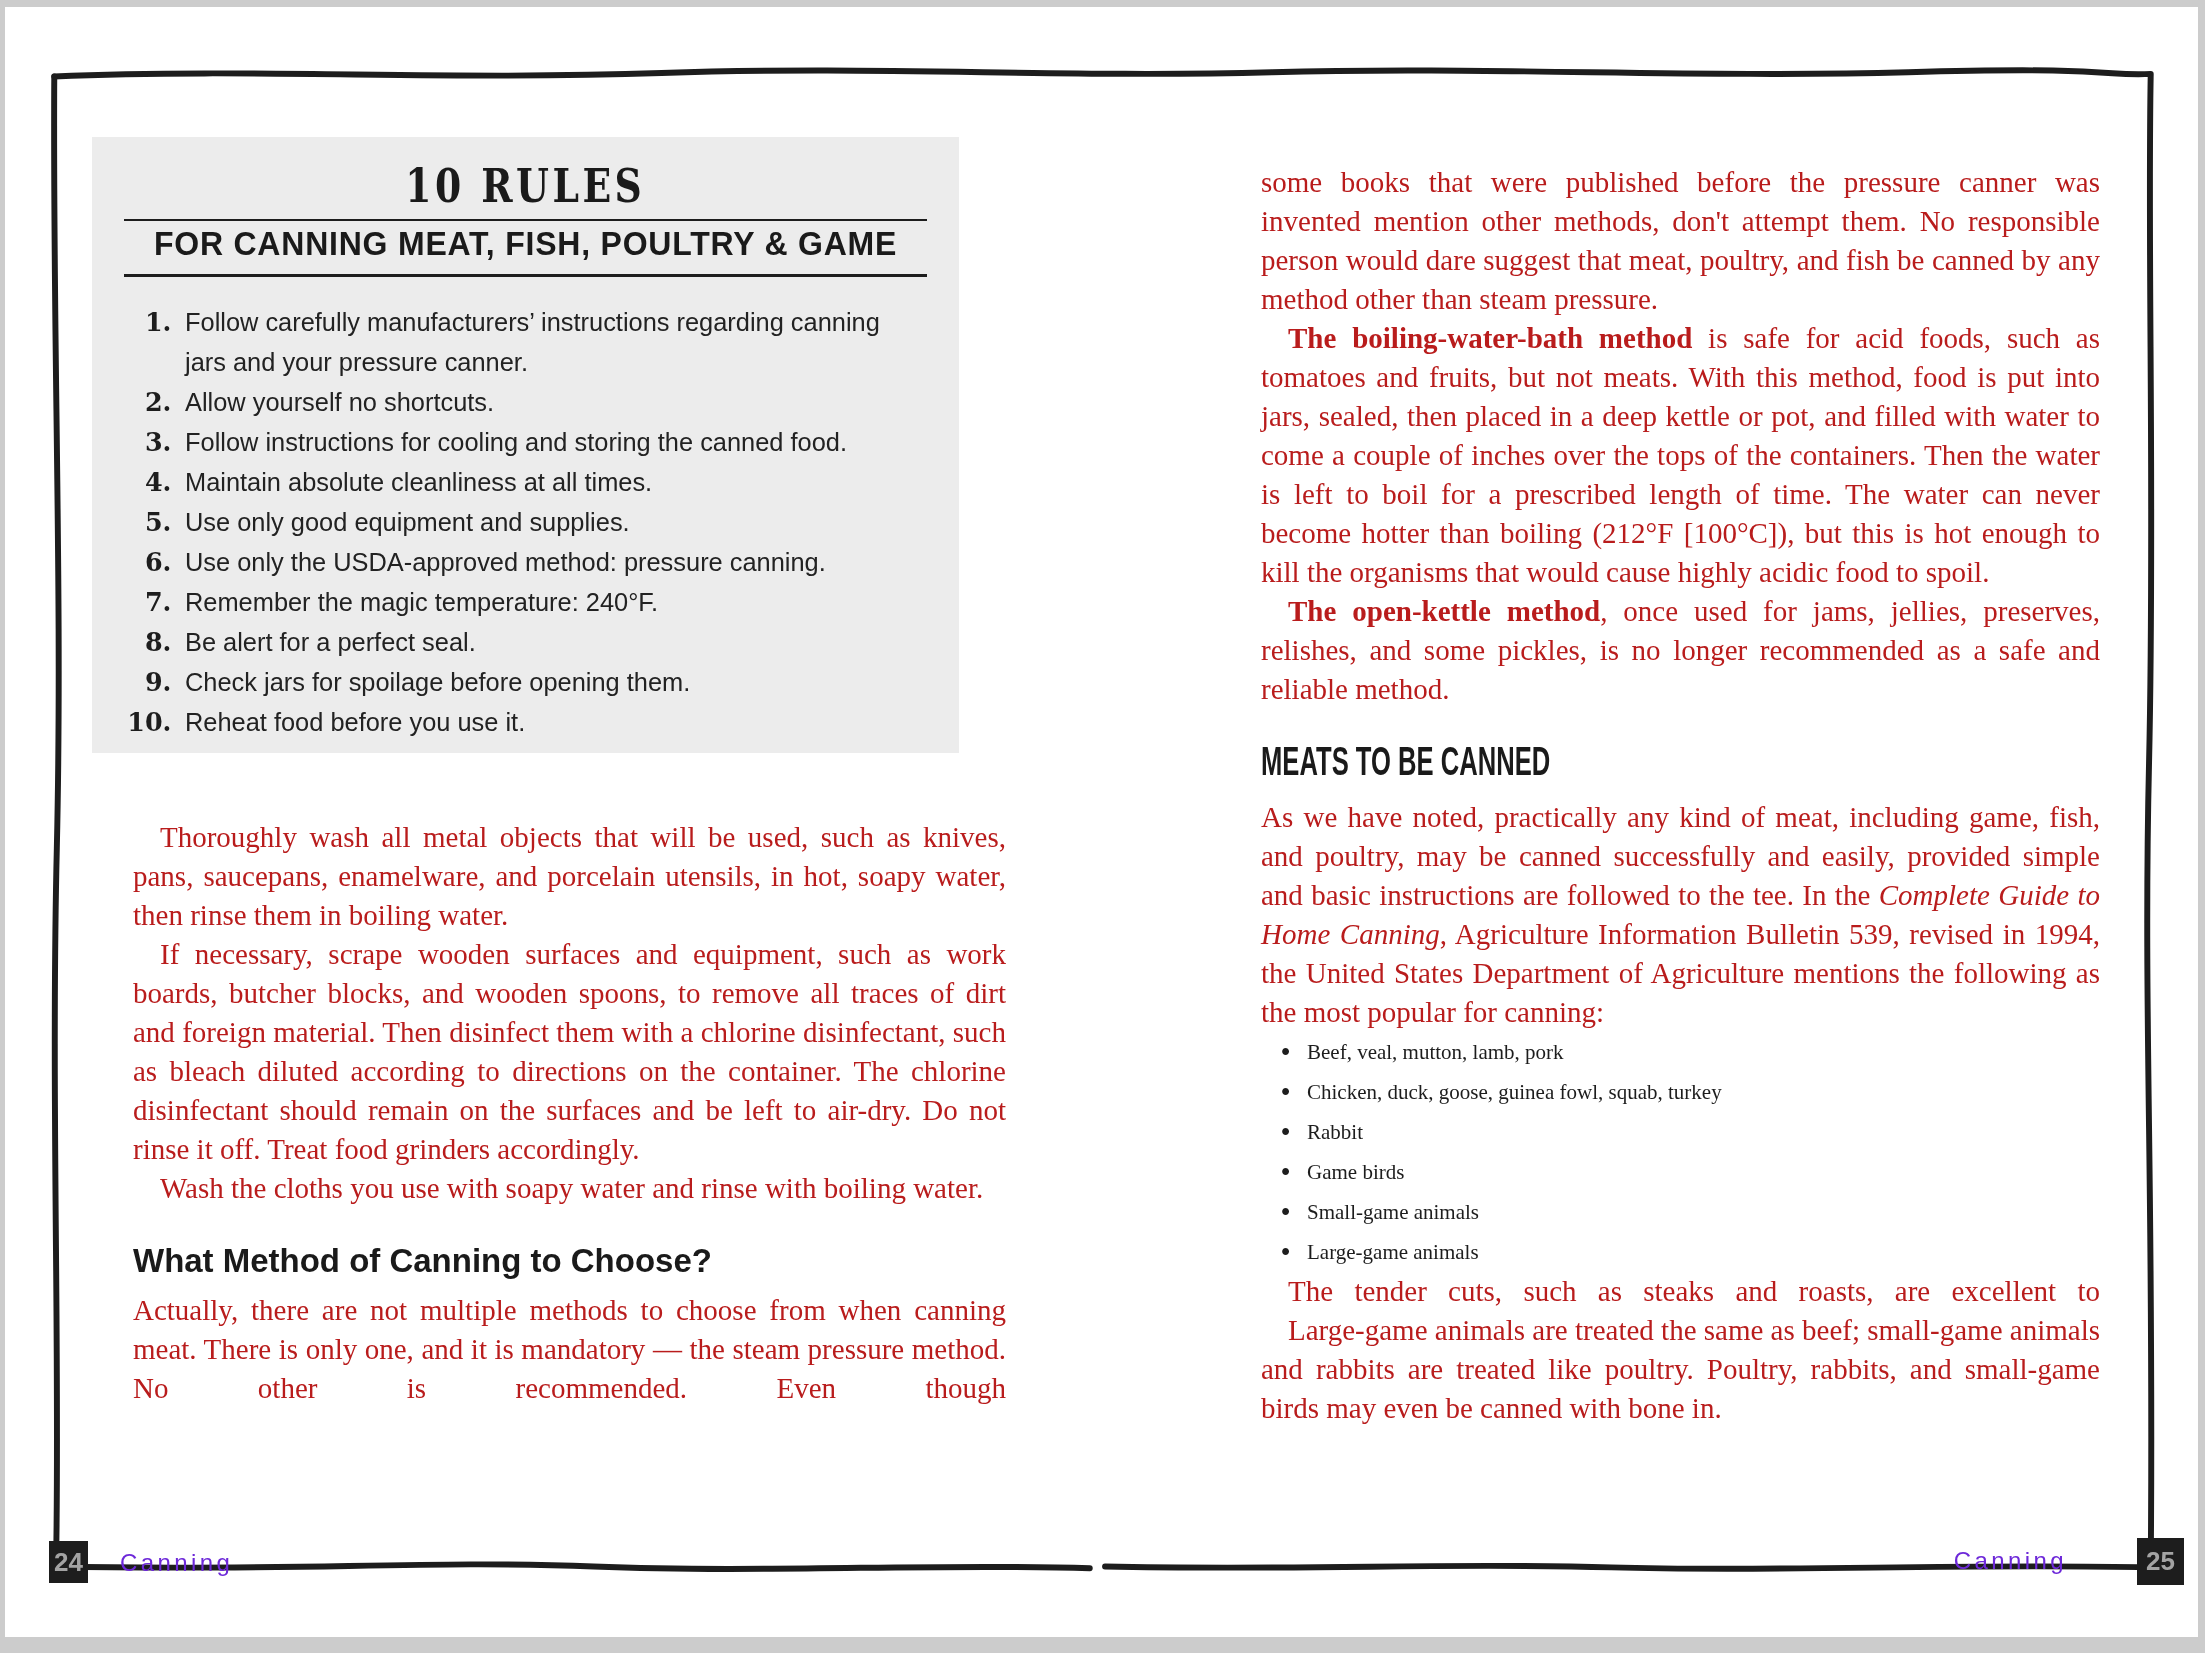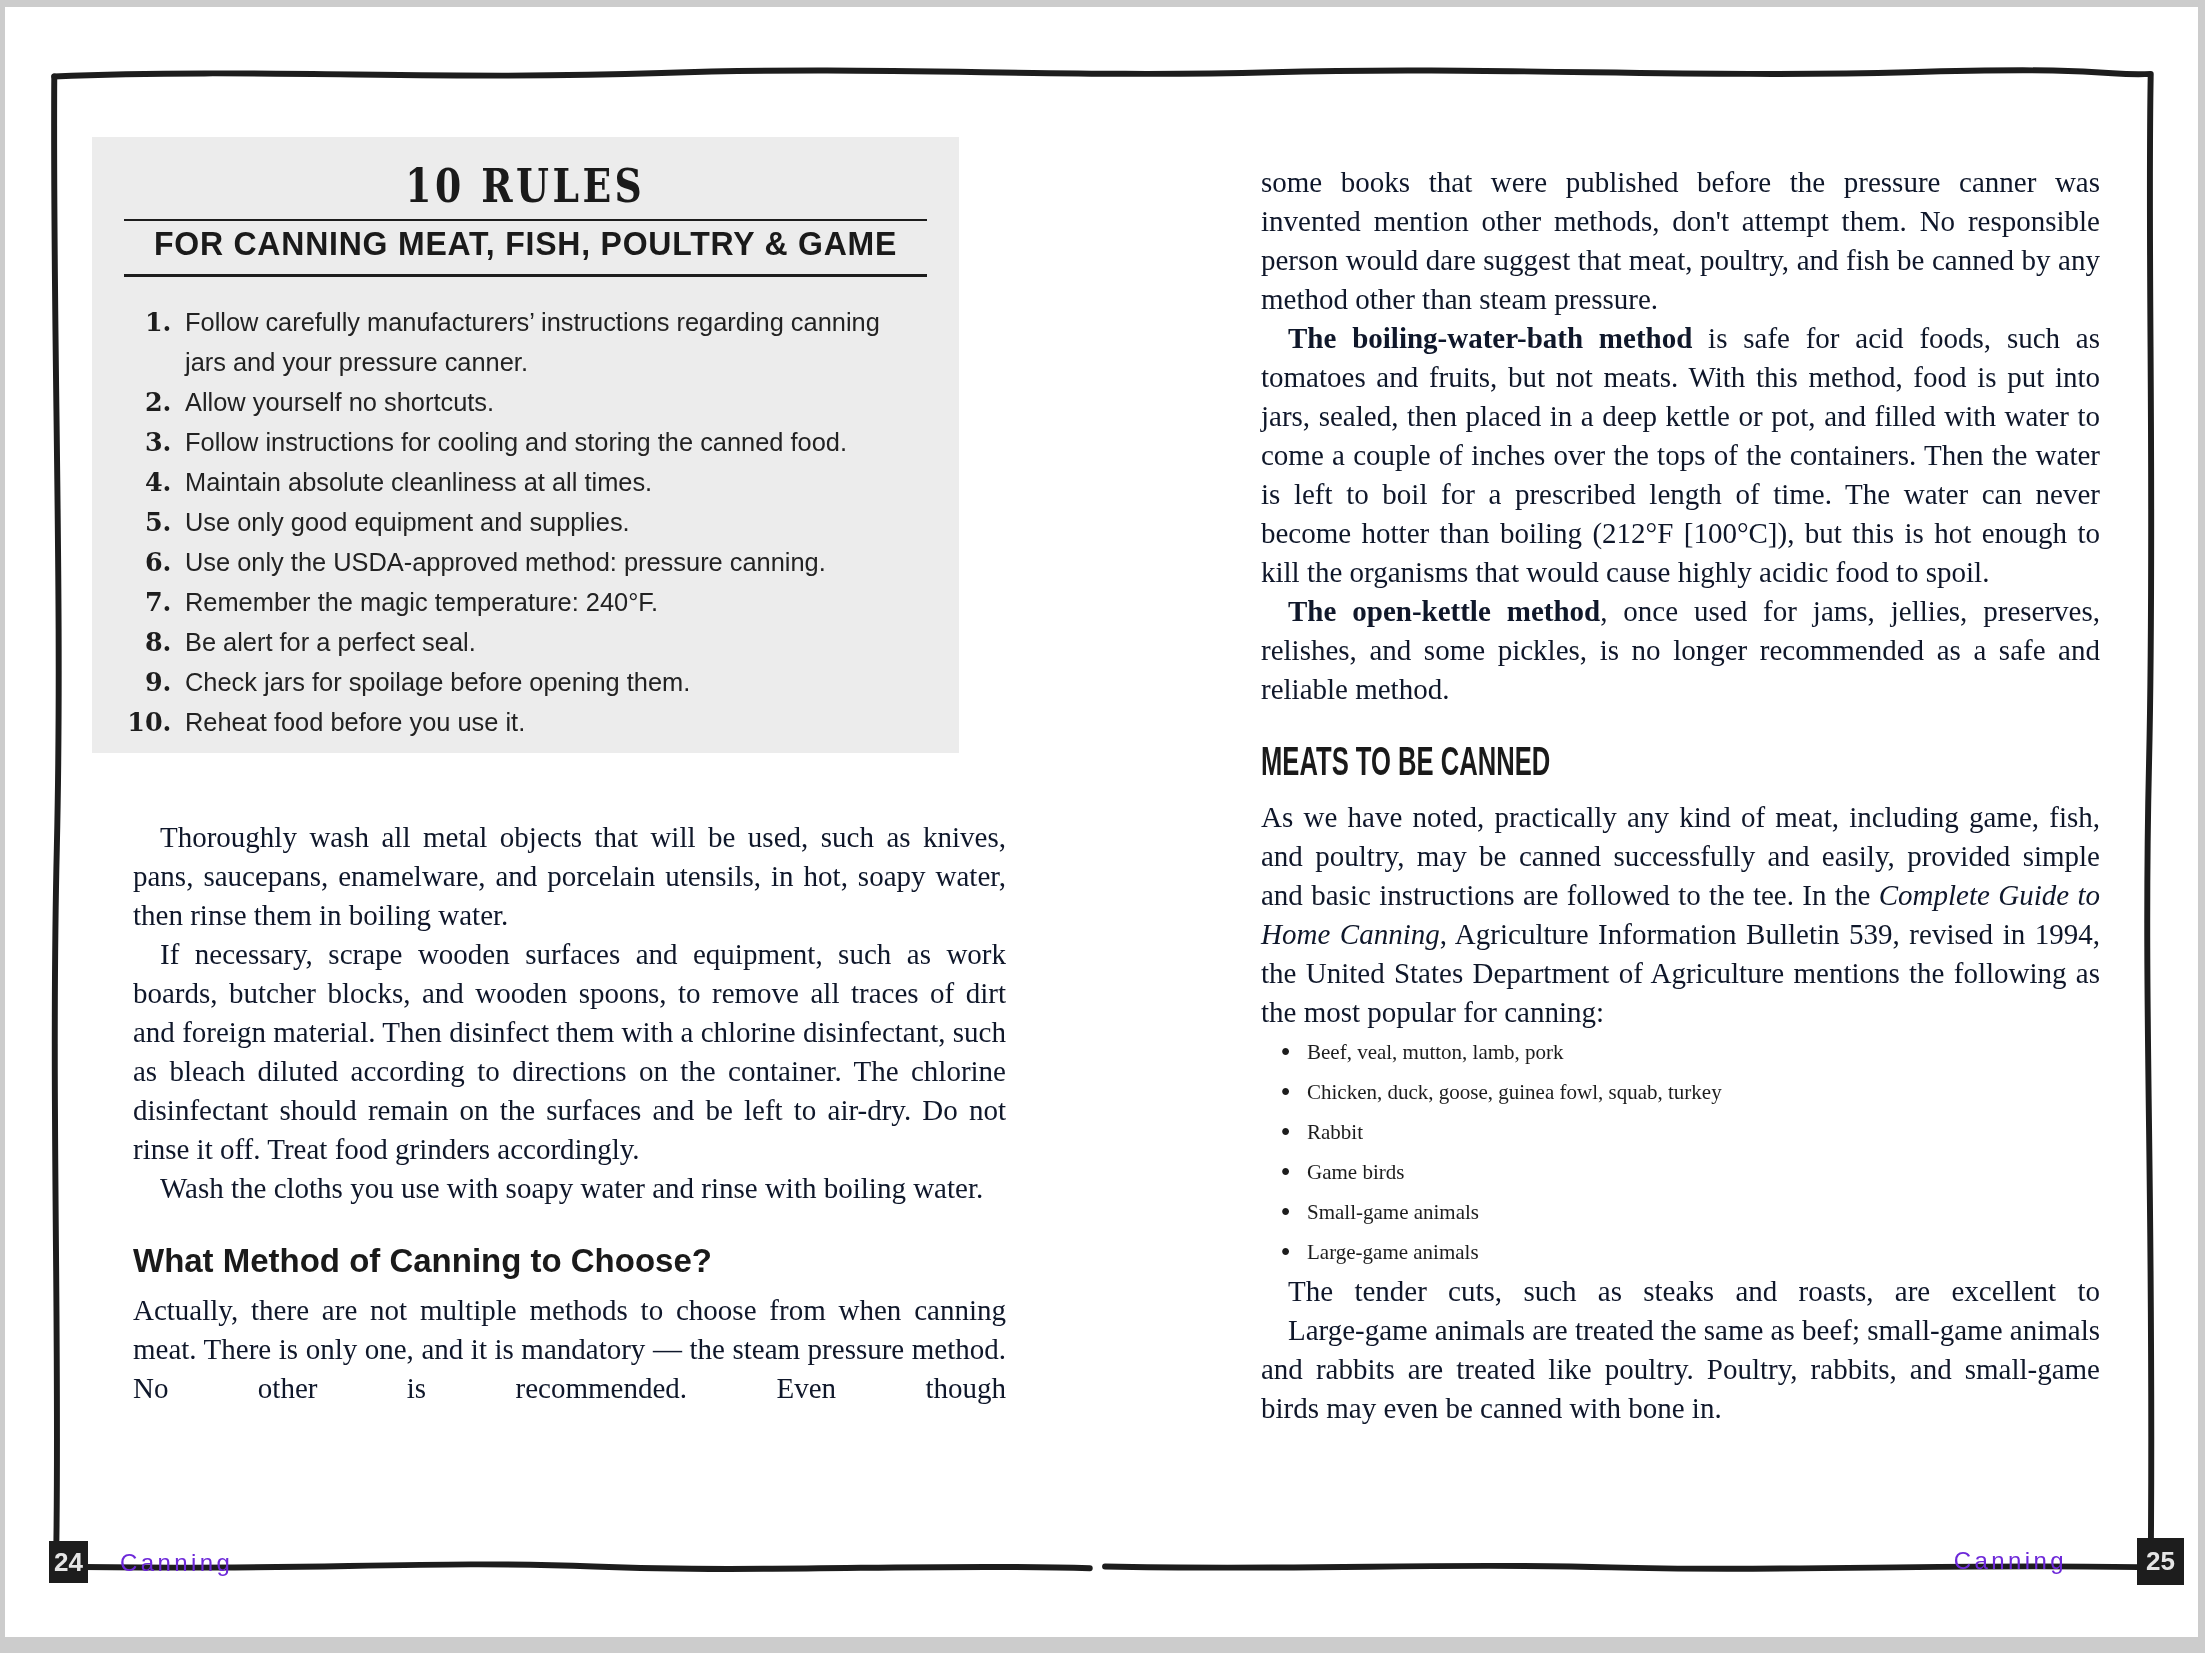--- a/index.html
+++ b/index.html
@@ -48,21 +48,21 @@
   .rule-text {
     font-family:"Liberation Sans", sans-serif;
     flex:1; font-size:25.4px; line-height:40px; color:#222;
   }
 
   
   .col-left  { position:absolute; left:133px;  top:818px; width:873px; }
   .col-right { position:absolute; left:1261px; top:163px; width:839px;  }
   p.body {
     font-size:29px; line-height:39px;
-    text-align:justify; color:#0f172a;
+    text-align:justify; color:#b91c1c;
   }
   p.indent { text-indent:27px; }
   p.runon { text-align-last:justify; }
   .bold { font-weight:700; }
   .italic { font-style:italic; }
   .subhead {
     font-family:"Liberation Sans", sans-serif; font-weight:700;
     font-size:34px; line-height:41px;
     margin:32px 0 10.2px; color:#1a1a1a;
     transform:scaleX(0.97); transform-origin:left;
@@ -73,21 +73,21 @@
     margin:29px 0 13.6px; color:#1a1a1a;
     transform:scaleX(0.64); transform-origin:left;
     white-space:nowrap;
   }
   .bullet-row { display:flex; align-items:flex-start; }
   .bullet-glyph { flex:0 0 18.7px; margin-left:15.3px; font-size:29px; line-height:40px; text-align:center; }
   .bullet-text { flex:1; font-size:21px; line-height:40px; padding-left:12px; }
 
   
   .pagenum {
-    position:absolute; background:#1d1d1d; color:#e5e5e5;
+    position:absolute; background:#1d1d1d; color:#a3a3a3;
     font-family:"Liberation Sans", sans-serif; font-weight:700; font-size:26px;
     display:flex; align-items:center; justify-content:center;
   }
   #pn-left  { left:49px;  top:1541px; width:39px; height:42px; }
   #pn-right { left:2105px; top:1538px; width:47px; height:47px;margin-left:32px; }
   .footer-label {
     position:absolute;
     font-family:"Liberation Sans", sans-serif; font-size:24px;
     letter-spacing:3.4px; color:#6d28d9;
   }

